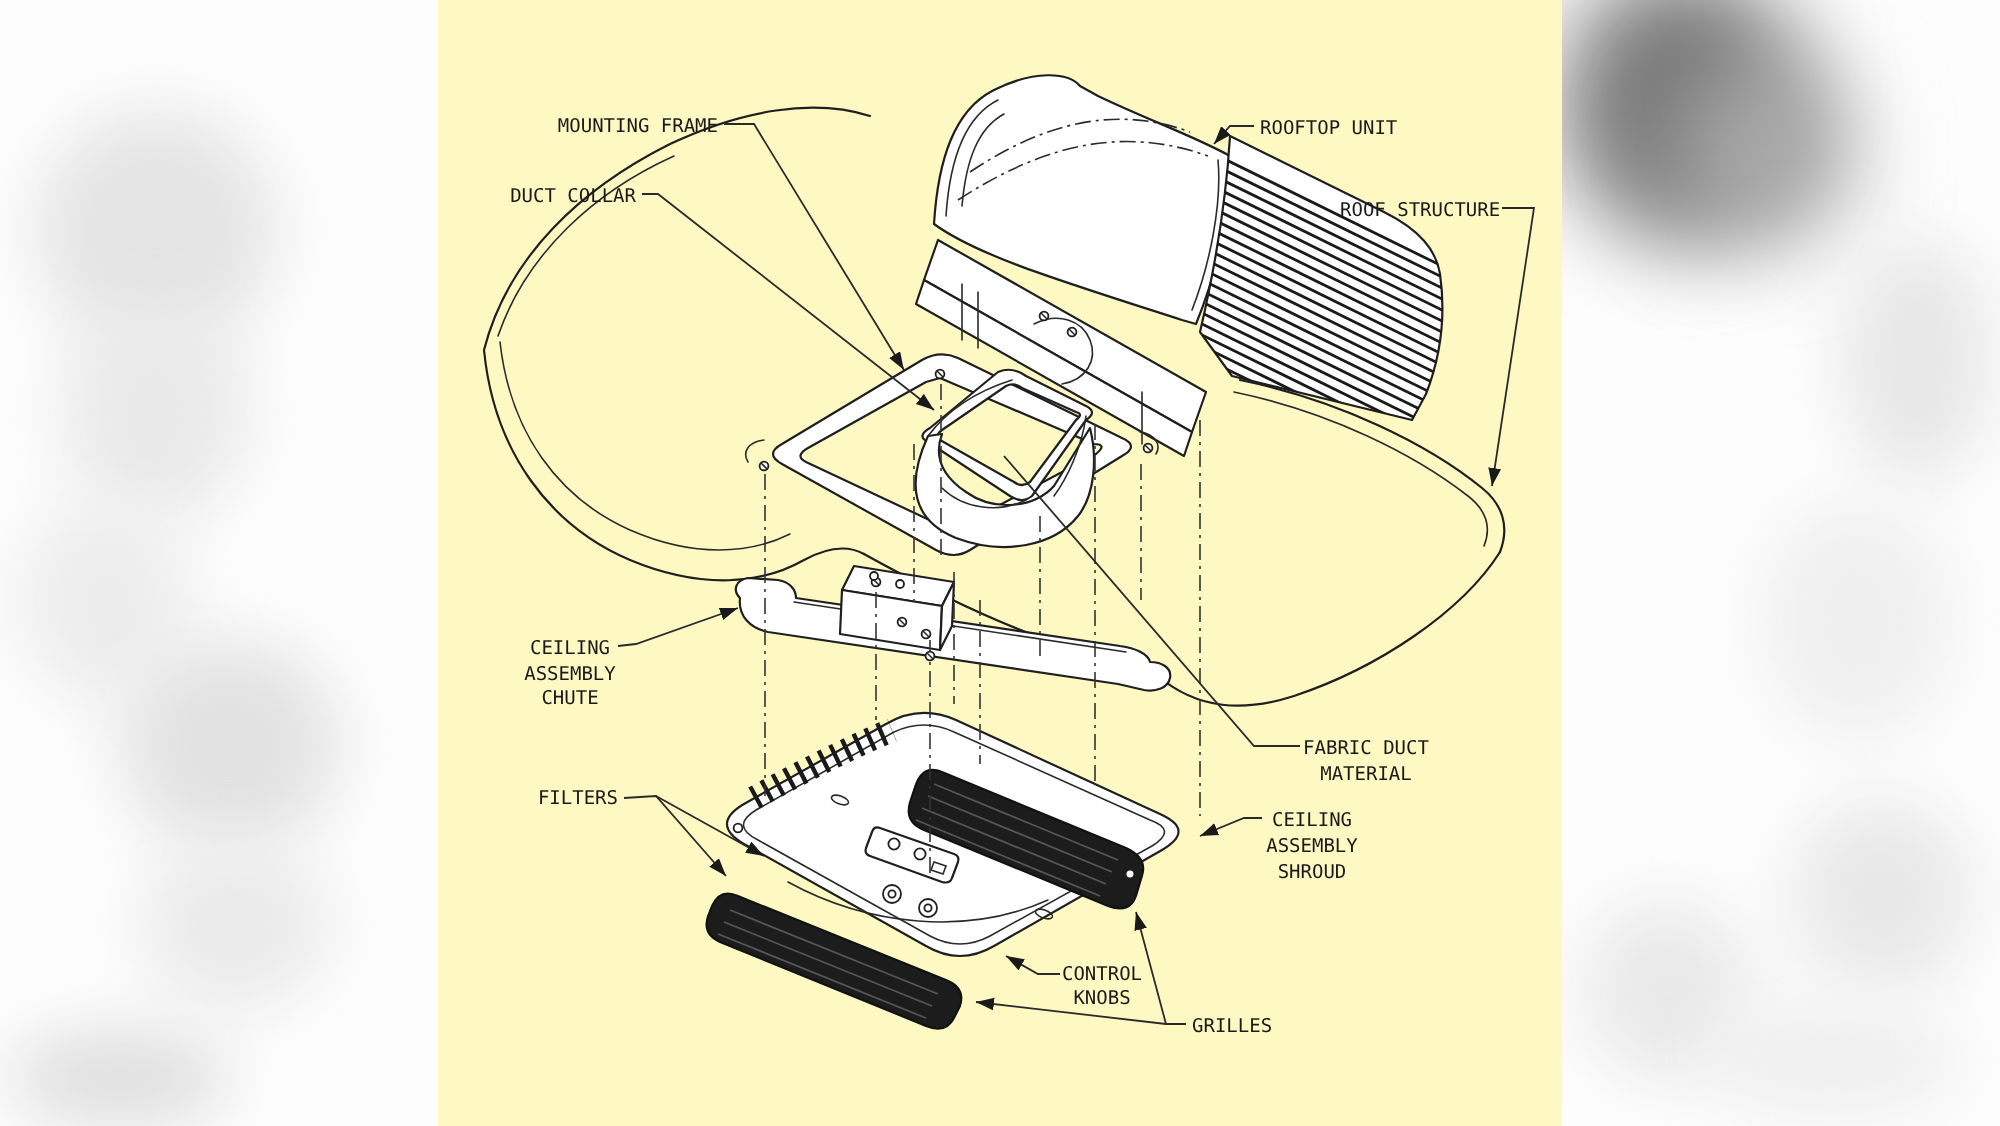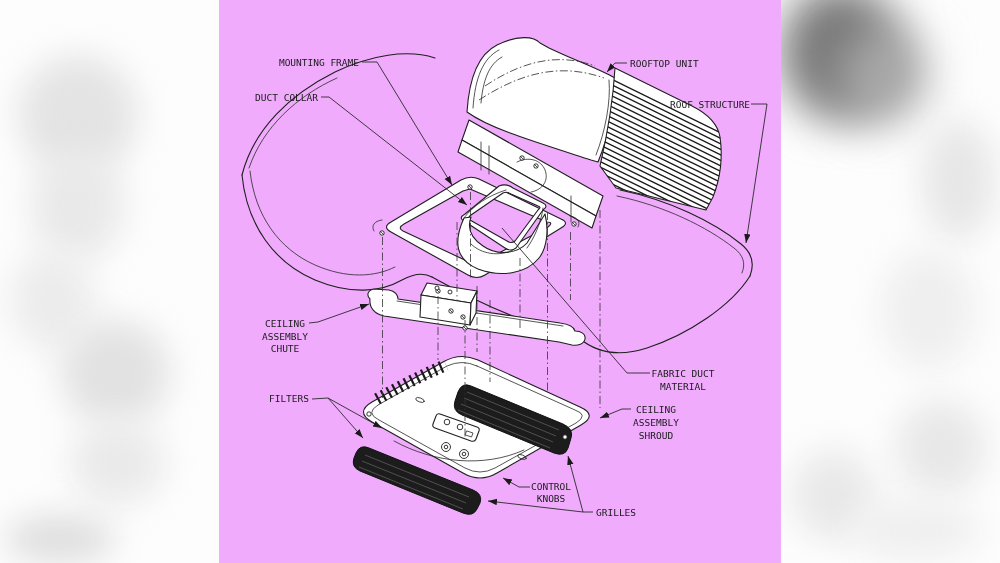--- a/index.html
+++ b/index.html
@@ -2,21 +2,21 @@
 <html><head>
 <meta charset="utf-8">
 <style>
   html,body{margin:0;padding:0;background:#fff;}
   #stage{position:relative;width:1000px;height:563px;overflow:hidden;background:#ffffff;
          font-family:"DejaVu Sans Mono", monospace;}
   .sidebar{position:absolute;top:0;height:563px;overflow:hidden;background:#fdfdfd;}
   #blur-left{left:0;width:219px;}
   #blur-right{left:781px;width:219px;}
   .blob{position:absolute;border-radius:50%;filter:blur(16px);}
-  #content{position:absolute;left:219px;top:0;width:562px;height:563px;background:#f0abfc;}
+  #content{position:absolute;left:219px;top:0;width:562px;height:563px;background:#fef9c3;}
   svg{display:block;}
   .lbl{font-family:"DejaVu Sans Mono", monospace;font-size:9.5px;fill:#1a1a1a;}
   .ln{stroke:#1f1f1f;fill:none;stroke-width:1.1;stroke-linecap:round;stroke-linejoin:round;}
   .lnthin{stroke:#2a2a2a;fill:none;stroke-width:0.8;stroke-linecap:round;}
   .white{fill:#ffffff;stroke:#1f1f1f;stroke-width:1.1;stroke-linejoin:round;}
   .leader{stroke:#2a2a2a;fill:none;stroke-width:0.9;}
   .dashproj{stroke:#333;fill:none;stroke-width:0.8;stroke-dasharray:8 3 1.5 3;}
   .seam{stroke:#2a2a2a;fill:none;stroke-width:0.8;stroke-dasharray:8 2.5 1.5 2.5;}
   .dark{fill:#1c1c1c;stroke:#111;stroke-width:1;}
   .hatch{stroke:#1a1a1a;stroke-width:1.4;fill:none;}

